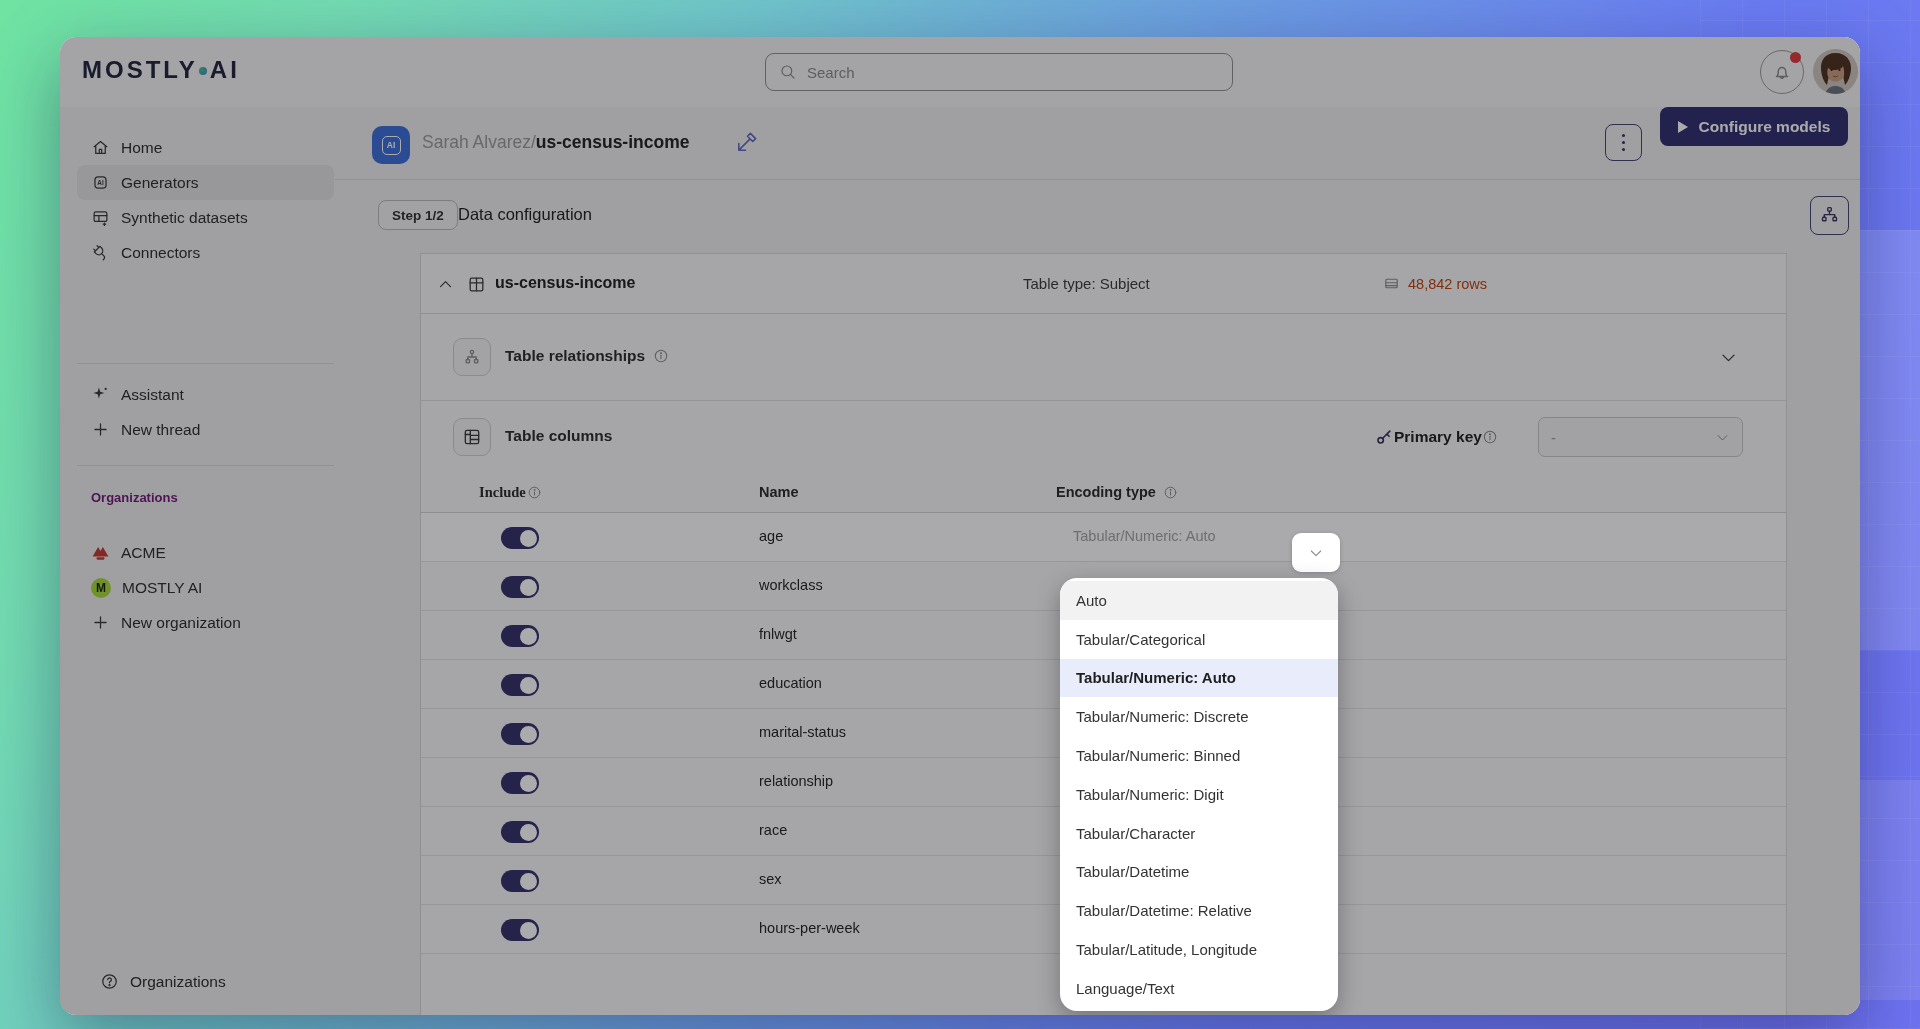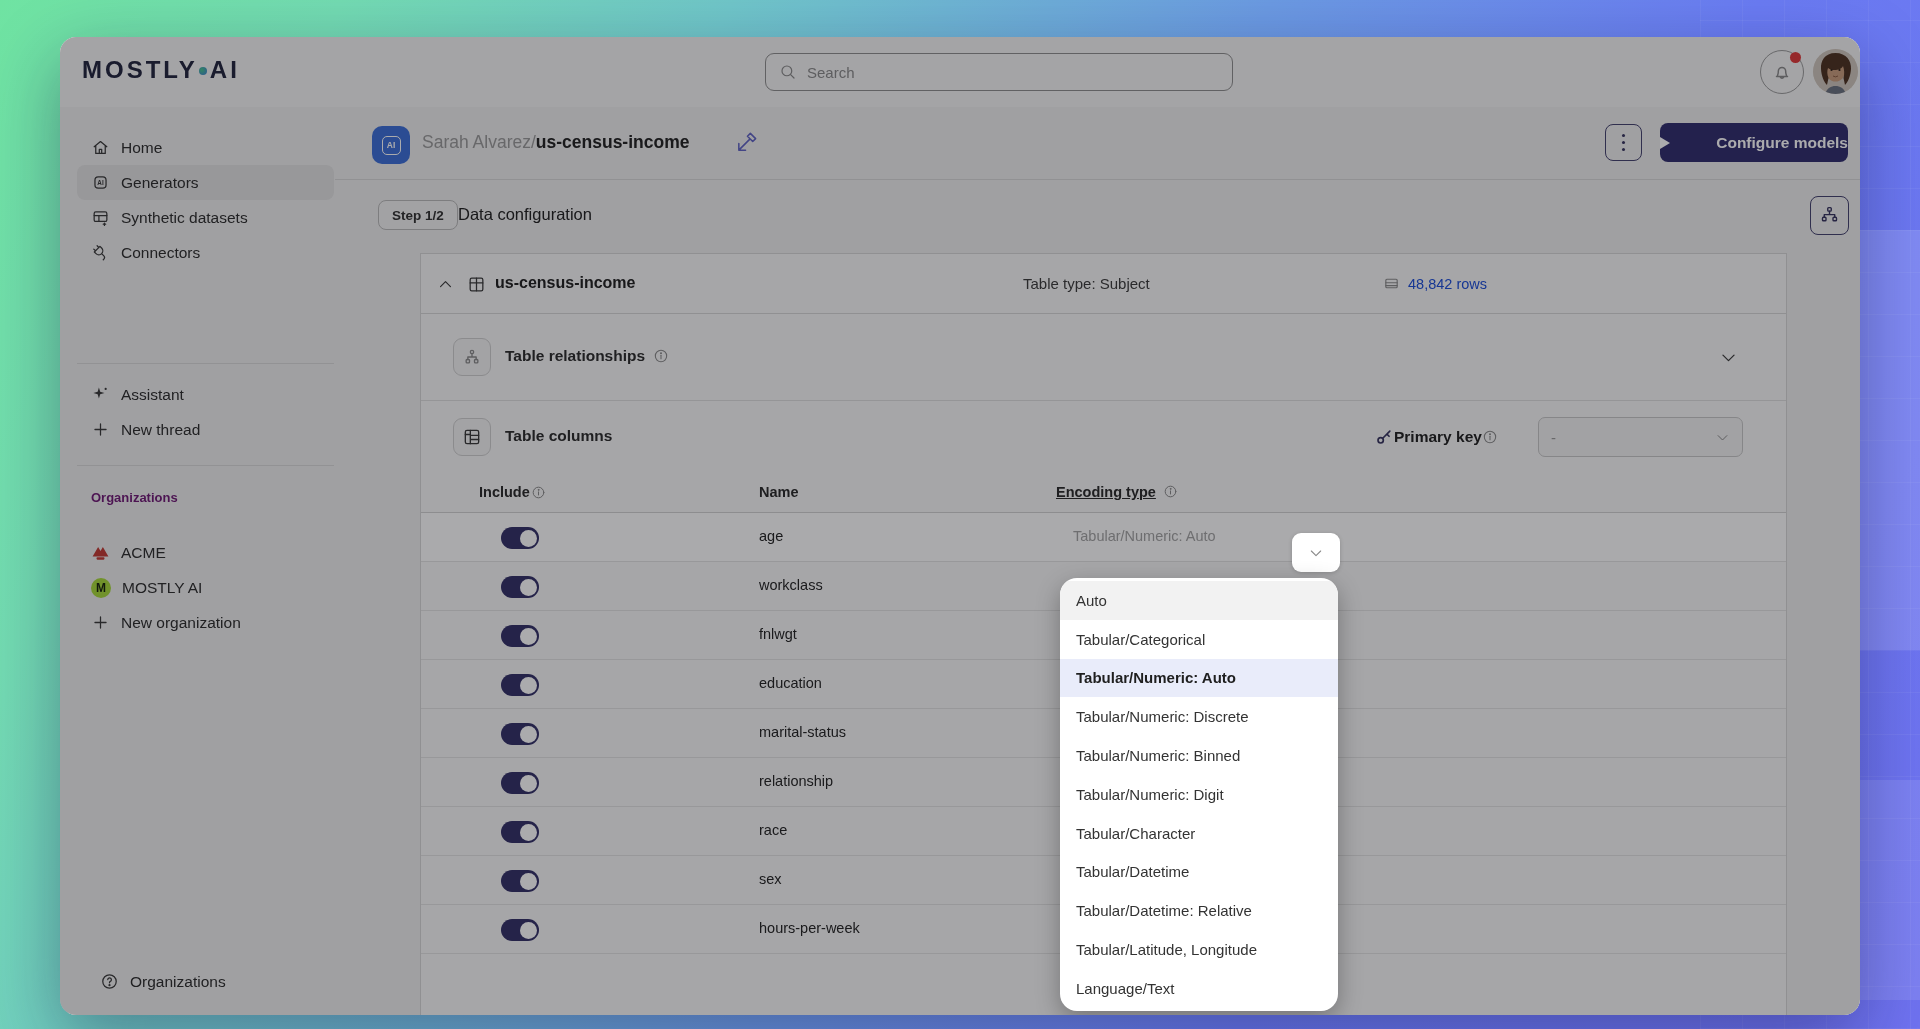--- a/index.html
+++ b/index.html
@@ -49,55 +49,55 @@
     display:flex; align-items:center; justify-content:center; }
   .aichip { border:1.6px solid #fff; border-radius:5px; width:19px; height:19px; display:flex; align-items:center; justify-content:center;
     color:#fff; font-size:8.5px; font-weight:700; }
   .crumb { position:absolute; left:87px; top:25px; font-size:17.5px; }
   .crumb .owner { color:#9a9a9a; }
   .crumb .name { color:#232323; font-weight:700; }
   .editbtn { position:absolute; top:24px; width:24px; height:24px; cursor:pointer; }
   .kebab { position:absolute; left:1270px; top:17px; width:37px; height:37px; border:1.4px solid #45436f; border-radius:8px;
     display:flex; flex-direction:column; align-items:center; justify-content:center; gap:3.5px; cursor:pointer; background:transparent; }
   .kebab i { width:3.5px; height:3.5px; border-radius:50%; background:#37345f; }
-  .configure { position:absolute; left:1325px; top:16px; width:188px; height:39px; background:#312e6e; border:none; border-radius:8px;
-    color:#fff; font-size:15.5px; font-weight:600; display:flex; align-items:center; justify-content:space-between; gap:11px; cursor:pointer;
+  .configure { position:absolute; left:1325px; top:0; width:188px; height:39px; background:#312e6e; border:none; border-radius:8px;
+    color:#fff; font-size:15.5px; font-weight:600; display:flex; align-items:center; justify-content:center; gap:11px; cursor:pointer;
     font-family:"Liberation Sans",sans-serif; }
   .play { width:0; height:0; border-left:10px solid #fff; border-top:6px solid transparent; border-bottom:6px solid transparent; }
 
   .steprow { position:absolute; left:0; top:73px; width:1525px; height:72px; }
   .stepbadge { position:absolute; left:43px; top:20px; height:30px; padding:0 13px; border:1px solid #b9b9b9; background:#f1f1f1;
     border-radius:8px; font-size:13.5px; font-weight:700; color:#333; display:flex; align-items:center; }
   .steptitle { position:absolute; left:123px; top:25px; font-size:16.5px; color:#222; }
   .treebtn { position:absolute; left:1475px; top:16px; width:39px; height:39px; border:1.4px solid #45436f; border-radius:8px;
     background:transparent; display:flex; align-items:center; justify-content:center; cursor:pointer; }
 
   
   .card { position:absolute; left:85px; top:146px; width:1367px; height:770px; background:#f8f8f8;
     border:1px solid #d7d7d7; border-bottom:none; }
   .cardhead { position:relative; height:60px; border-bottom:1px solid #d7d7d7; }
   .chev-up { position:absolute; left:16px; top:22px; }
   .tbl-ic { position:absolute; left:46px; top:21px; }
   .tname { position:absolute; left:74px; top:20px; font-size:16px; font-weight:700; color:#222; }
   .ttype { position:absolute; left:602px; top:21px; font-size:15px; color:#3c3c3c; }
-  .trows { position:absolute; left:962px; top:21px; font-size:14.5px; color:#1d4ed8; display:flex; align-items:center; gap:8px; }
+  .trows { position:absolute; left:962px; top:21px; font-size:14.5px; color:#c2410c; display:flex; align-items:center; gap:8px; }
   .relrow { position:relative; height:87px; border-bottom:1px solid #dedede; }
   .iconbox { position:absolute; width:38px; height:38px; border:1px solid #cfcfcf; border-radius:9px; background:#f3f3f3;
     display:flex; align-items:center; justify-content:center; }
   .rel-label { position:absolute; left:84px; top:33px; font-size:15.5px; font-weight:600; color:#2d2d2d; display:flex; gap:8px; align-items:center; }
   .rel-chev { position:absolute; left:1298px; top:34px; cursor:pointer; }
   .colsrow { position:relative; height:72px; }
   .cols-label { position:absolute; left:84px; top:26px; font-size:15.5px; font-weight:600; color:#2d2d2d; }
   .pk { position:absolute; left:953px; top:26px; display:flex; align-items:center; gap:0; font-size:15.5px; font-weight:600; color:#222; }
   .pkselect { position:absolute; left:1117px; top:16px; width:205px; height:40px; border:1px solid #c7c7c7; border-radius:7px;
     background:#f1f1f1; display:flex; align-items:center; justify-content:space-between; padding:0 12px; font-size:15px; color:#9a9a9a; cursor:pointer; }
   .theadrow { position:relative; height:40px; border-bottom:1px solid #d2d2d2; font-size:14.5px; font-weight:700; color:#2b2b2b; }
-  .th-include { position:absolute; left:58px; top:11px; display:flex; gap:1px; align-items:center; }
+  .th-include { position:absolute; left:58px; top:11px; display:flex; gap:1px; align-items:center;font-family:Liberation Serif, serif; }
   .th-name { position:absolute; left:338px; top:11px; }
-  .th-enc { position:absolute; left:635px; top:11px; display:flex; gap:7px; align-items:flex-start;text-decoration:underline; }
+  .th-enc { position:absolute; left:635px; top:11px; display:flex; gap:7px; align-items:flex-end; }
   .trow { position:relative; height:49px; border-bottom:1px solid #e2e2e2; }
   .trow-hl { background:#fdfdfd; }
   .toggle { position:absolute; left:80px; top:14px; width:38px; height:22px; border-radius:11px; background:#343168; cursor:pointer; }
   .toggle .knob { position:absolute; right:2.5px; top:2.5px; width:17px; height:17px; border-radius:50%; background:#fff; }
   .rname { position:absolute; left:338px; top:15px; font-size:14.5px; color:#252525; }
   .renc { position:absolute; left:652px; top:15px; font-size:14.5px; color:#a3a3a3; }
 
   
   .dim { position:absolute; inset:0; background:rgba(8,8,14,.34); z-index:40; }
   .sel-trigger { position:absolute; left:1232px; top:496px; width:48px; height:39px; background:#fff; border-radius:9px; z-index:60;

